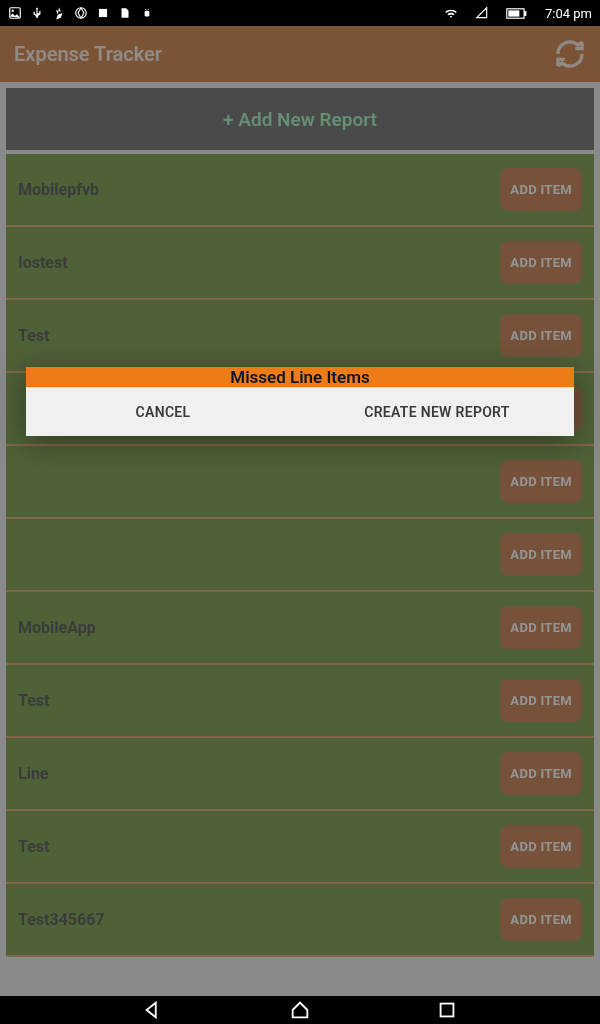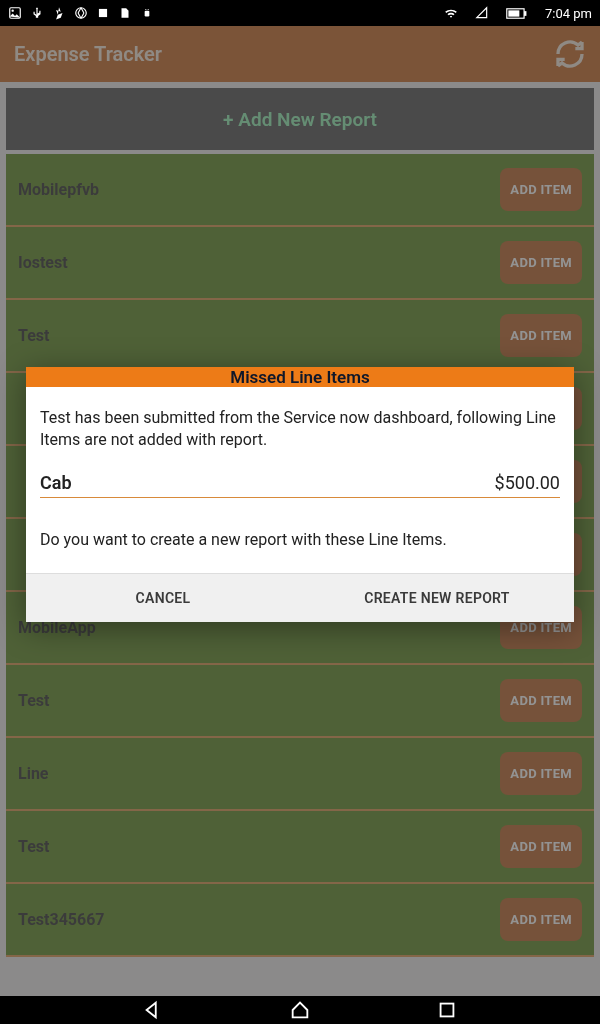--- a/index.html
+++ b/index.html
@@ -164,28 +164,20 @@
         <span class="report-name">Test345667</span>
         <button class="add-item-btn">ADD ITEM</button>
       </div>
     </div>
 </div>
 
 <div class="dim-overlay"></div>
 
 <div class="dialog">
   <div class="dialog-header">Missed Line Items</div>
-  <div class="dialog-body">
-    <div class="dialog-msg">Test has been submitted from the Service now dashboard, following Line Items are not added with report.</div>
-    <div class="line-item-row">
-      <span class="line-item-name">Cab</span>
-      <span class="line-item-amount">$500.00</span>
-    </div>
-    <div class="dialog-question">Do you want to create a new report with these Line Items.</div>
-  </div>
   <div class="dialog-actions">
     <button class="dialog-btn">CANCEL</button>
     <button class="dialog-btn">CREATE NEW REPORT</button>
   </div>
 </div>
 
 <div class="nav-bar">
   <span class="nav-btn">
       <svg viewBox="0 0 24 24" fill="none" stroke="#fff" stroke-width="2">
         <path d="M15 4l-10 8 10 8z" fill="none"></path>

